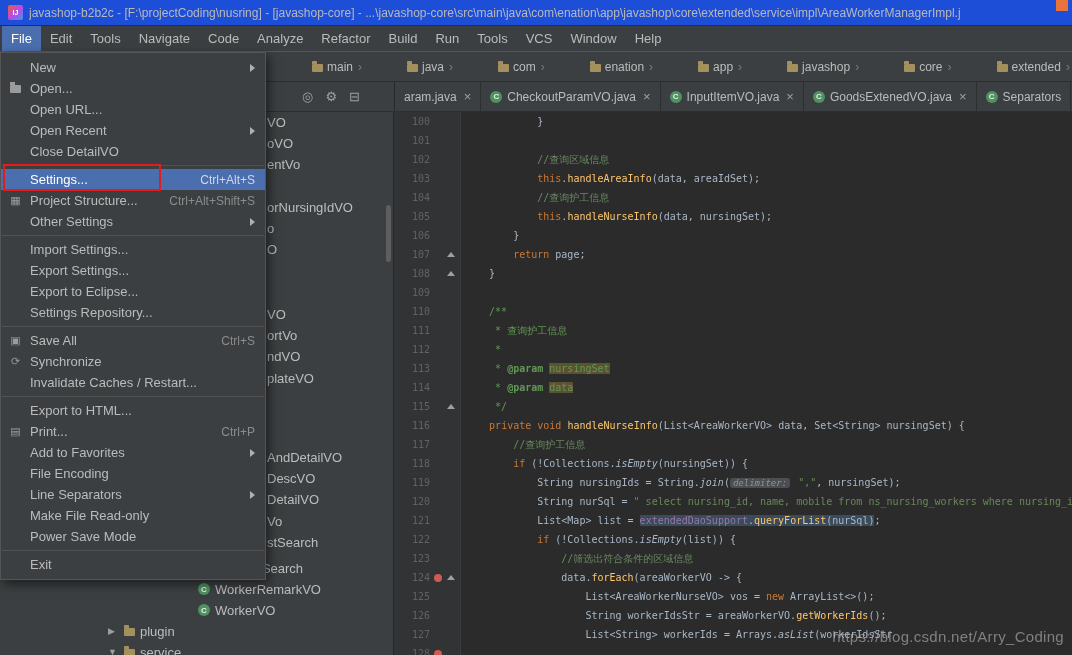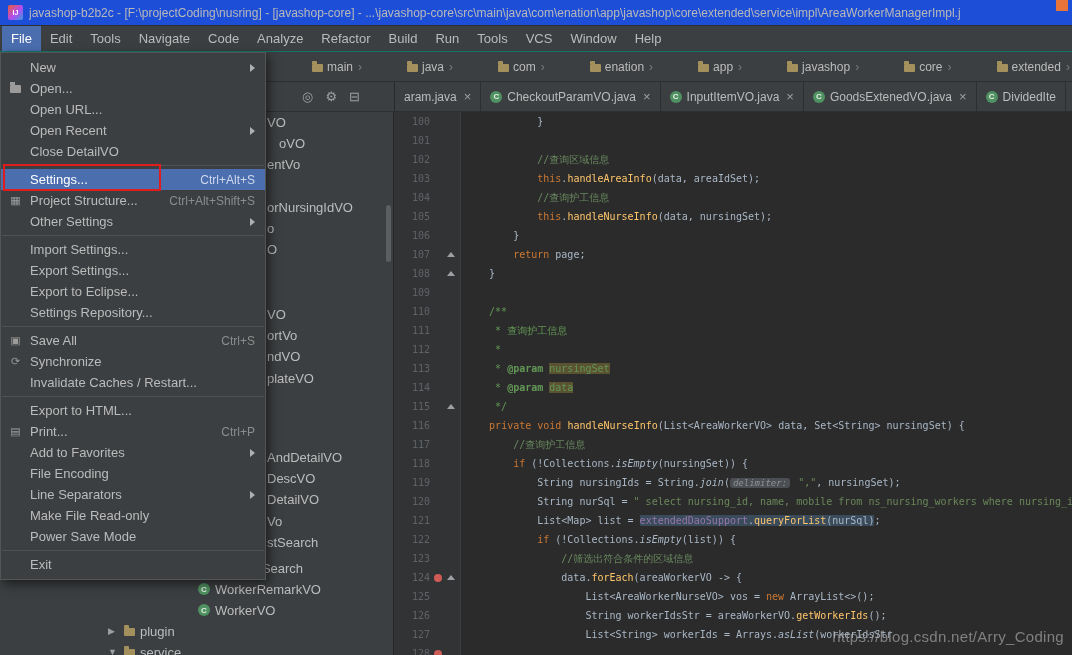--- a/index.html
+++ b/index.html
@@ -204,32 +204,32 @@
           <span class="tab-label">InputItemVO.java</span>
           <span class="tab-close">×</span>
         </div>
         <div class="tab">
           <span class="ico-class">C</span>
           <span class="tab-label">GoodsExtenedVO.java</span>
           <span class="tab-close">×</span>
         </div>
         <div class="tab">
           <span class="ico-class">C</span>
-          <span class="tab-label">DividedIte</span>
+          <span class="tab-label">Separators</span>
         </div>
       </div>
   </div>
 
   <div class="content">
     <div class="tree-pane">
       <div class="tree-scrollbar"></div>
     <div class="tree-item" style="left: 267px; top: 0px;">
           <span class="tree-label">VO</span>
         </div>
-        <div class="tree-item" style="left: 267px; top: 21px; padding-left: 12px;">
+        <div class="tree-item" style="left: 267px; top: 21px;">
           <span class="tree-label">oVO</span>
         </div>
         <div class="tree-item" style="left: 267px; top: 42px;">
           <span class="tree-label">entVo</span>
         </div>
         <div class="tree-item" style="left: 267px; top: 85px;">
           <span class="tree-label">orNursingIdVO</span>
         </div>
         <div class="tree-item" style="left: 267px; top: 106px;">
           <span class="tree-label">o</span>

